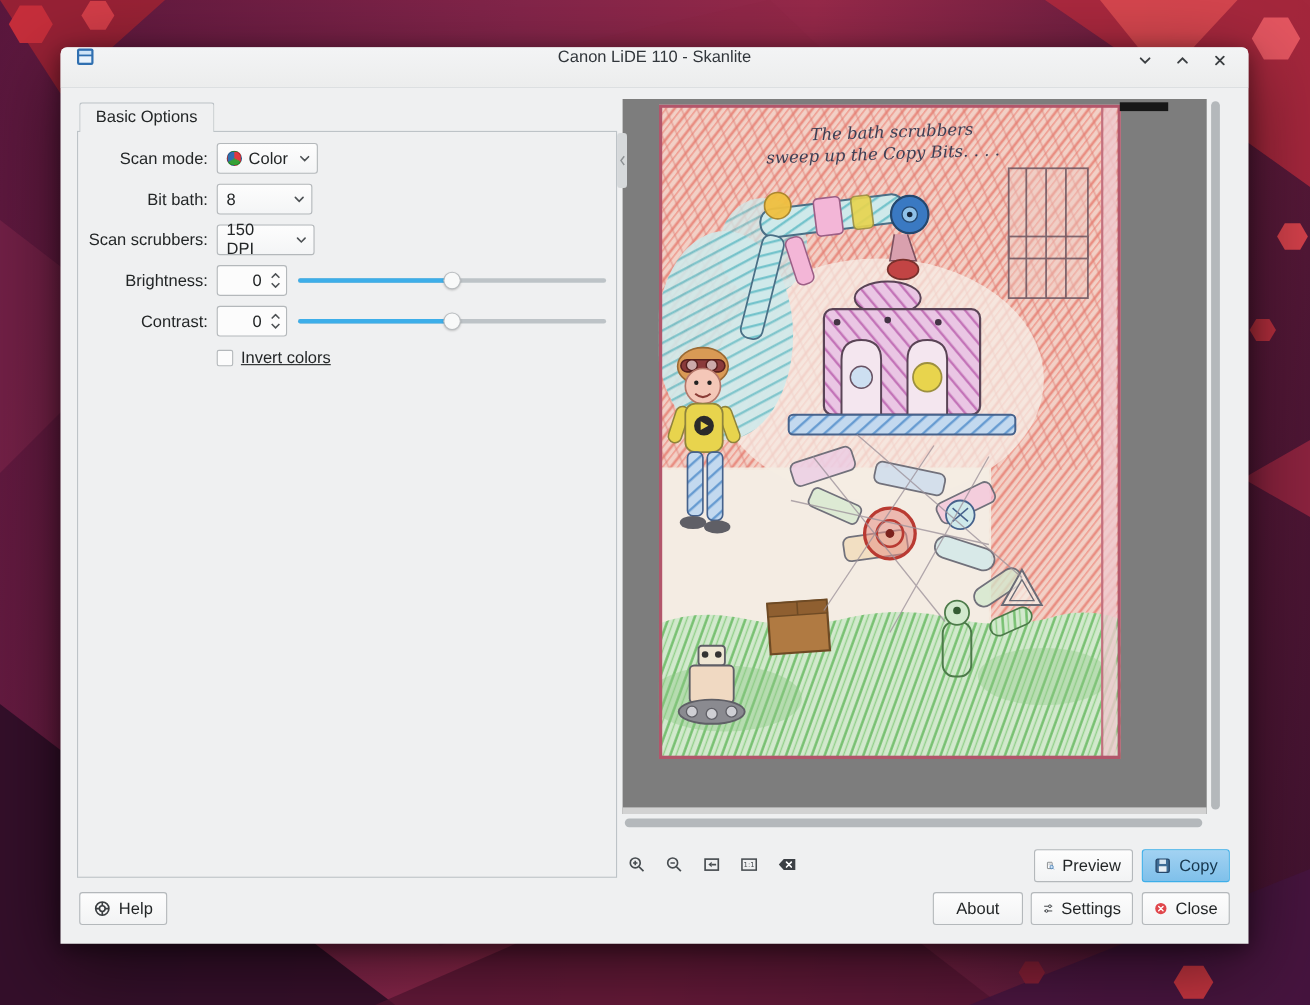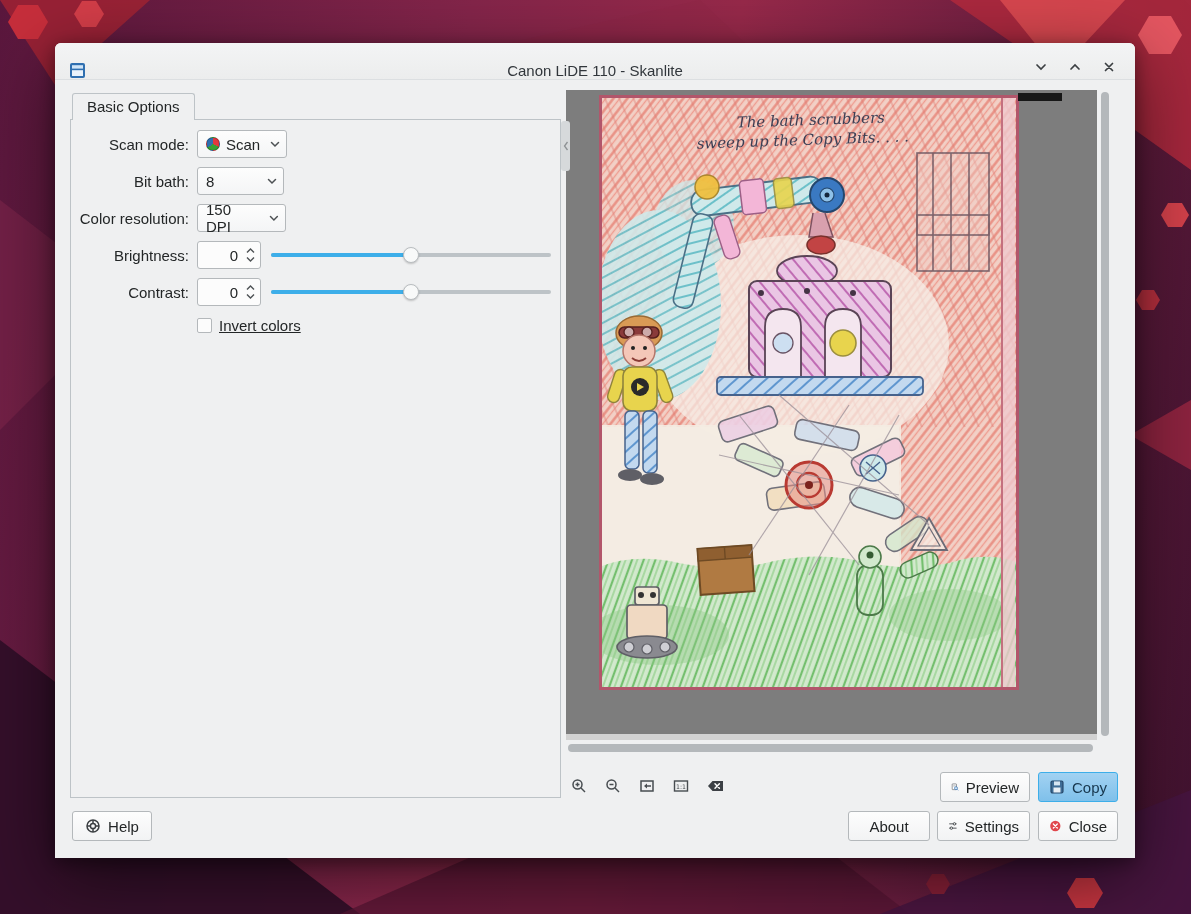--- a/index.html
+++ b/index.html
@@ -8,21 +8,21 @@
     background:linear-gradient(100deg,#5a173d 0%,#84254a 35%,#97294a 55%,#6b1e40 78%,#40122f 100%);}
   .desktop svg{position:absolute;inset:0;}
 
   .window{position:absolute;left:55px;top:43px;width:1080px;height:815px;
     background:#eff0f1;border-radius:6px 6px 0 0;
     box-shadow:0 20px 70px rgba(0,0,0,.55), 0 4px 18px rgba(0,0,0,.4);}
 
   
   .titlebar{position:absolute;left:0;top:0;right:0;height:36px;
     background:linear-gradient(#f3f4f5,#eceded);border-radius:6px 6px 0 0;
-    border-bottom:1px solid #dcdfe1;display:flex;align-items:flex-end;}
+    border-bottom:1px solid #dcdfe1;display:flex;align-items:flex-start;}
   .titlebar .appicon{margin-left:14px;display:flex;}
   .titlebar .title{position:absolute;left:0;right:0;text-align:center;
     font-size:15px;color:#31363b;pointer-events:none;}
   .wctrls{margin-left:auto;display:flex;align-items:center;gap:10px;padding-right:14px;}
   .tbtn{width:24px;height:24px;border:none;background:transparent;display:flex;
     align-items:center;justify-content:center;cursor:pointer;padding:0;}
 
   
   .tab{position:absolute;top:50px;height:26px;line-height:26px;padding:0 14px;
     font-size:15px;color:#232627;background:#e0e2e3;border:1px solid #c3c7c9;
@@ -151,42 +151,42 @@
 
   <div class="tab active" id="tabBasic">Basic Options</div>
 
   <div class="panel">
 
     <div class="row" style="top:10px;">
       <span class="lbl">Scan mode:</span>
       <span class="ctl">
         <span class="dropdown">
           <span class="colorwheel"></span>
-          <span class="val">Scan</span>
+          <span class="val">Color</span>
           <svg width="10" height="8" viewBox="0 0 10 8">
               <path d="M1.5 2.5 L5 6 L8.5 2.5" stroke="#4d5154" stroke-width="1.5" fill="none" stroke-linecap="round"></path>
             </svg>
         </span>
       </span>
     </div>
 
     <div class="row" style="top:47px;">
       <span class="lbl">Bit bath:</span>
       <span class="ctl">
         <span class="dropdown" style="width:87px;justify-content:space-between;">
           <span class="val">8</span>
           <svg width="10" height="8" viewBox="0 0 10 8">
               <path d="M1.5 2.5 L5 6 L8.5 2.5" stroke="#4d5154" stroke-width="1.5" fill="none" stroke-linecap="round"></path>
             </svg>
         </span>
       </span>
     </div>
 
     <div class="row" style="top:84px;">
-      <span class="lbl">Color resolution:</span>
+      <span class="lbl">Scan scrubbers:</span>
       <span class="ctl">
         <span class="dropdown" style="width:89px;justify-content:space-between;">
           <span class="val">150 DPI</span>
           <svg width="10" height="8" viewBox="0 0 10 8">
               <path d="M1.5 2.5 L5 6 L8.5 2.5" stroke="#4d5154" stroke-width="1.5" fill="none" stroke-linecap="round"></path>
             </svg>
         </span>
       </span>
     </div>
 

